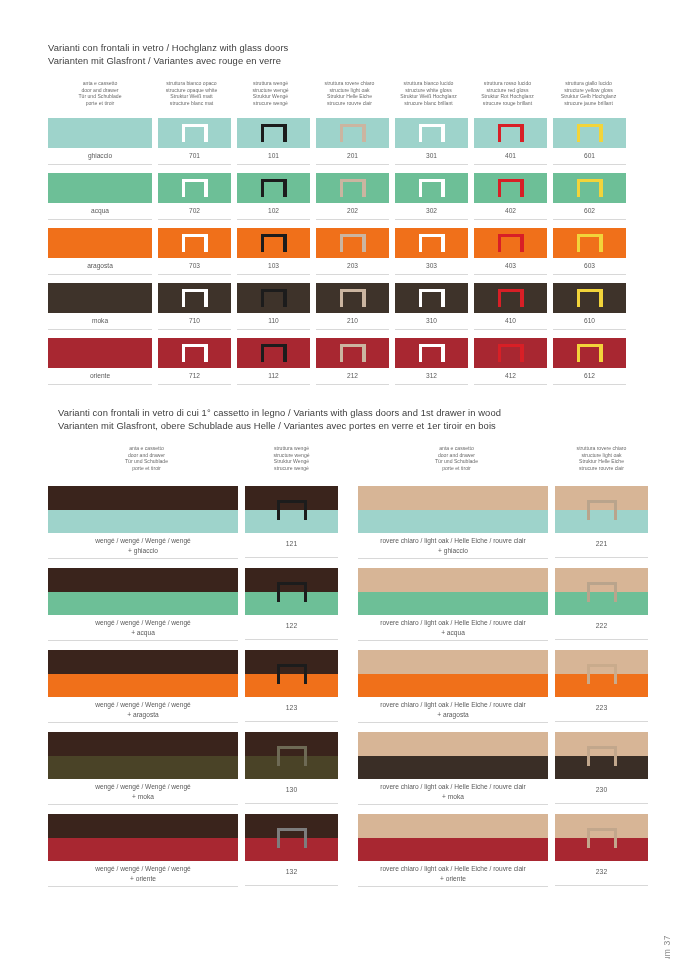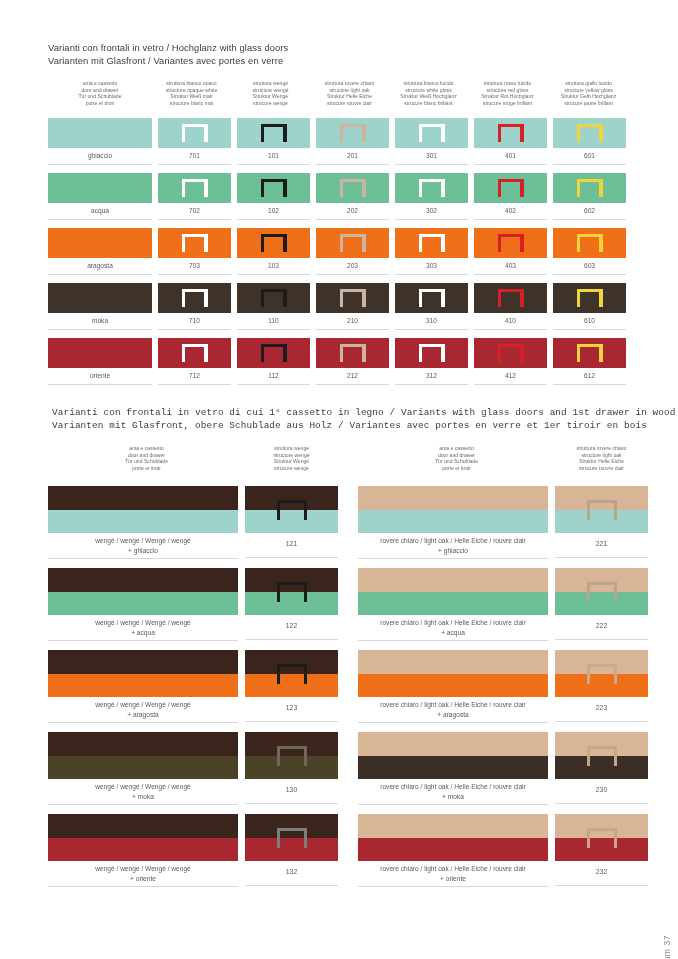--- a/index.html
+++ b/index.html
@@ -130,21 +130,21 @@
     letter-spacing: 0.06em;
   }
 </style>
 </head>
 <body>
 
 <div class="page">
 
   <div class="section-title" style="left:48px; top:42px;">
     <span class="ln">Varianti con frontali in vetro / Hochglanz with glass doors</span>
-    <span class="ln">Varianten mit Glasfront / Variantes avec portes en verre</span>
+    <span class="ln">Varianten mit Glasfront / Variantes avec rouge en verre</span>
   </div>
 
   <div class="col-headers" id="s1-headers" style="left:48px; top:80px; width:582px;">
       <div class="col-head" style="width: 104px;">
         <span class="ln">anta e cassetto</span>
         <span class="ln">door and drawer</span>
         <span class="ln">Tür und Schublade</span>
         <span class="ln">porte et tiroir</span>
       </div>
       <div class="col-head" style="width: 79px;">
@@ -511,23 +511,23 @@
               <div class="top" style="background: rgb(242, 212, 58);"></div>
               <div class="lft" style="background: rgb(242, 212, 58);"></div>
               <div class="rgt" style="background: rgb(242, 212, 58);"></div>
             </div>
           </div>
           <div class="cell-label">612</div>
         </div>
       </div>
     </div>
 
-  <div class="section-title" style="left:52px; top:407px;font-family:Liberation Mono, monospace;">
+  <div class="section-title" style="left:58px; top:407px;">
     <span class="ln">Varianti con frontali in vetro di cui 1° cassetto in legno / Variants with glass doors and 1st drawer in wood</span>
-    <span class="ln">Varianten mit Glasfront, obere Schublade aus Holz / Variantes avec portes en verre et 1er tiroir en bois</span>
+    <span class="ln">Varianten mit Glasfront, obere Schublade aus Helle / Variantes avec portes en verre et 1er tiroir en bois</span>
   </div>
 
   <div class="col-headers" id="s2-headers-left" style="left:48px; top:445px; width:290px;">
       <div class="col-head" style="width: 197px;">
         <span class="ln">anta e cassetto</span>
         <span class="ln">door and drawer</span>
         <span class="ln">Tür und Schublade</span>
         <span class="ln">porte et tiroir</span>
       </div>
       <div class="col-head" style="width: 93px;">

